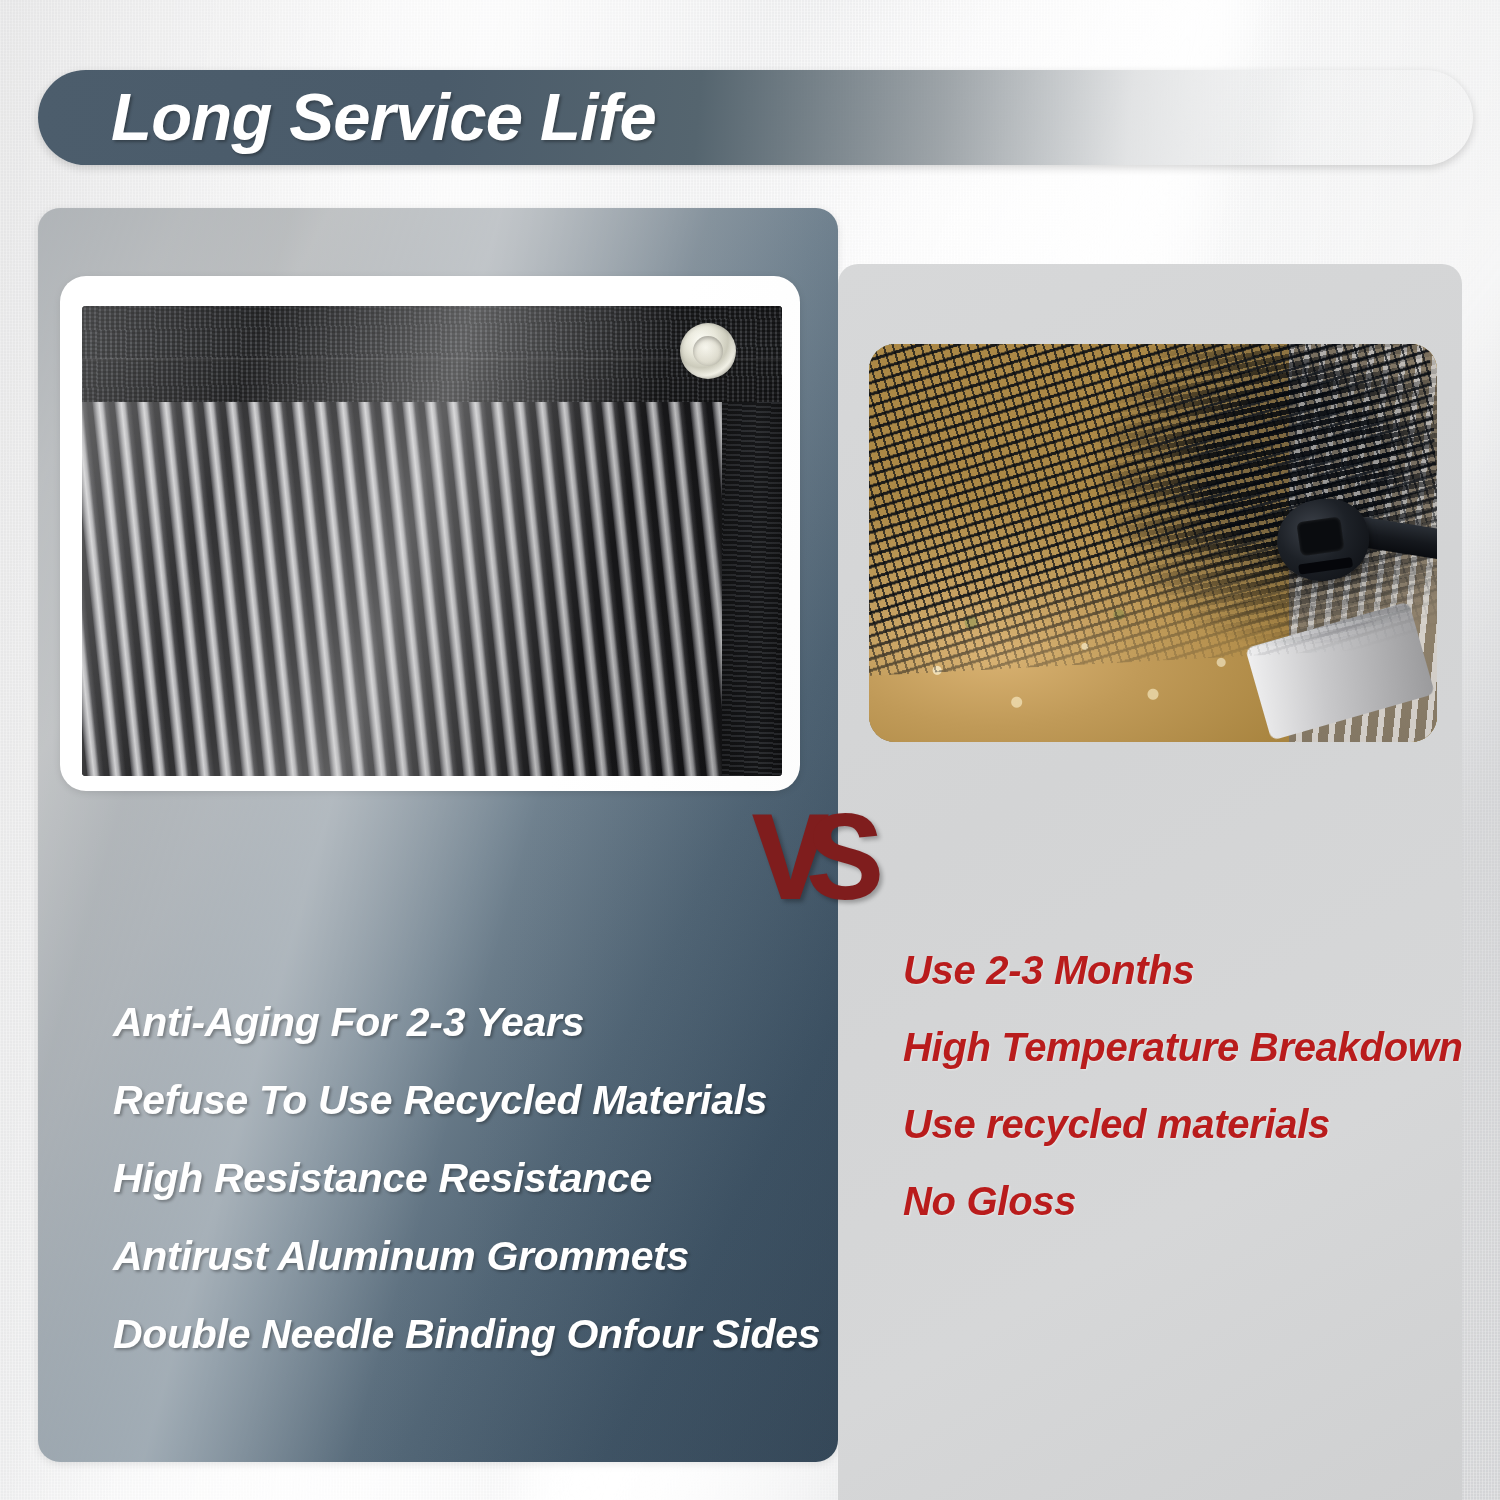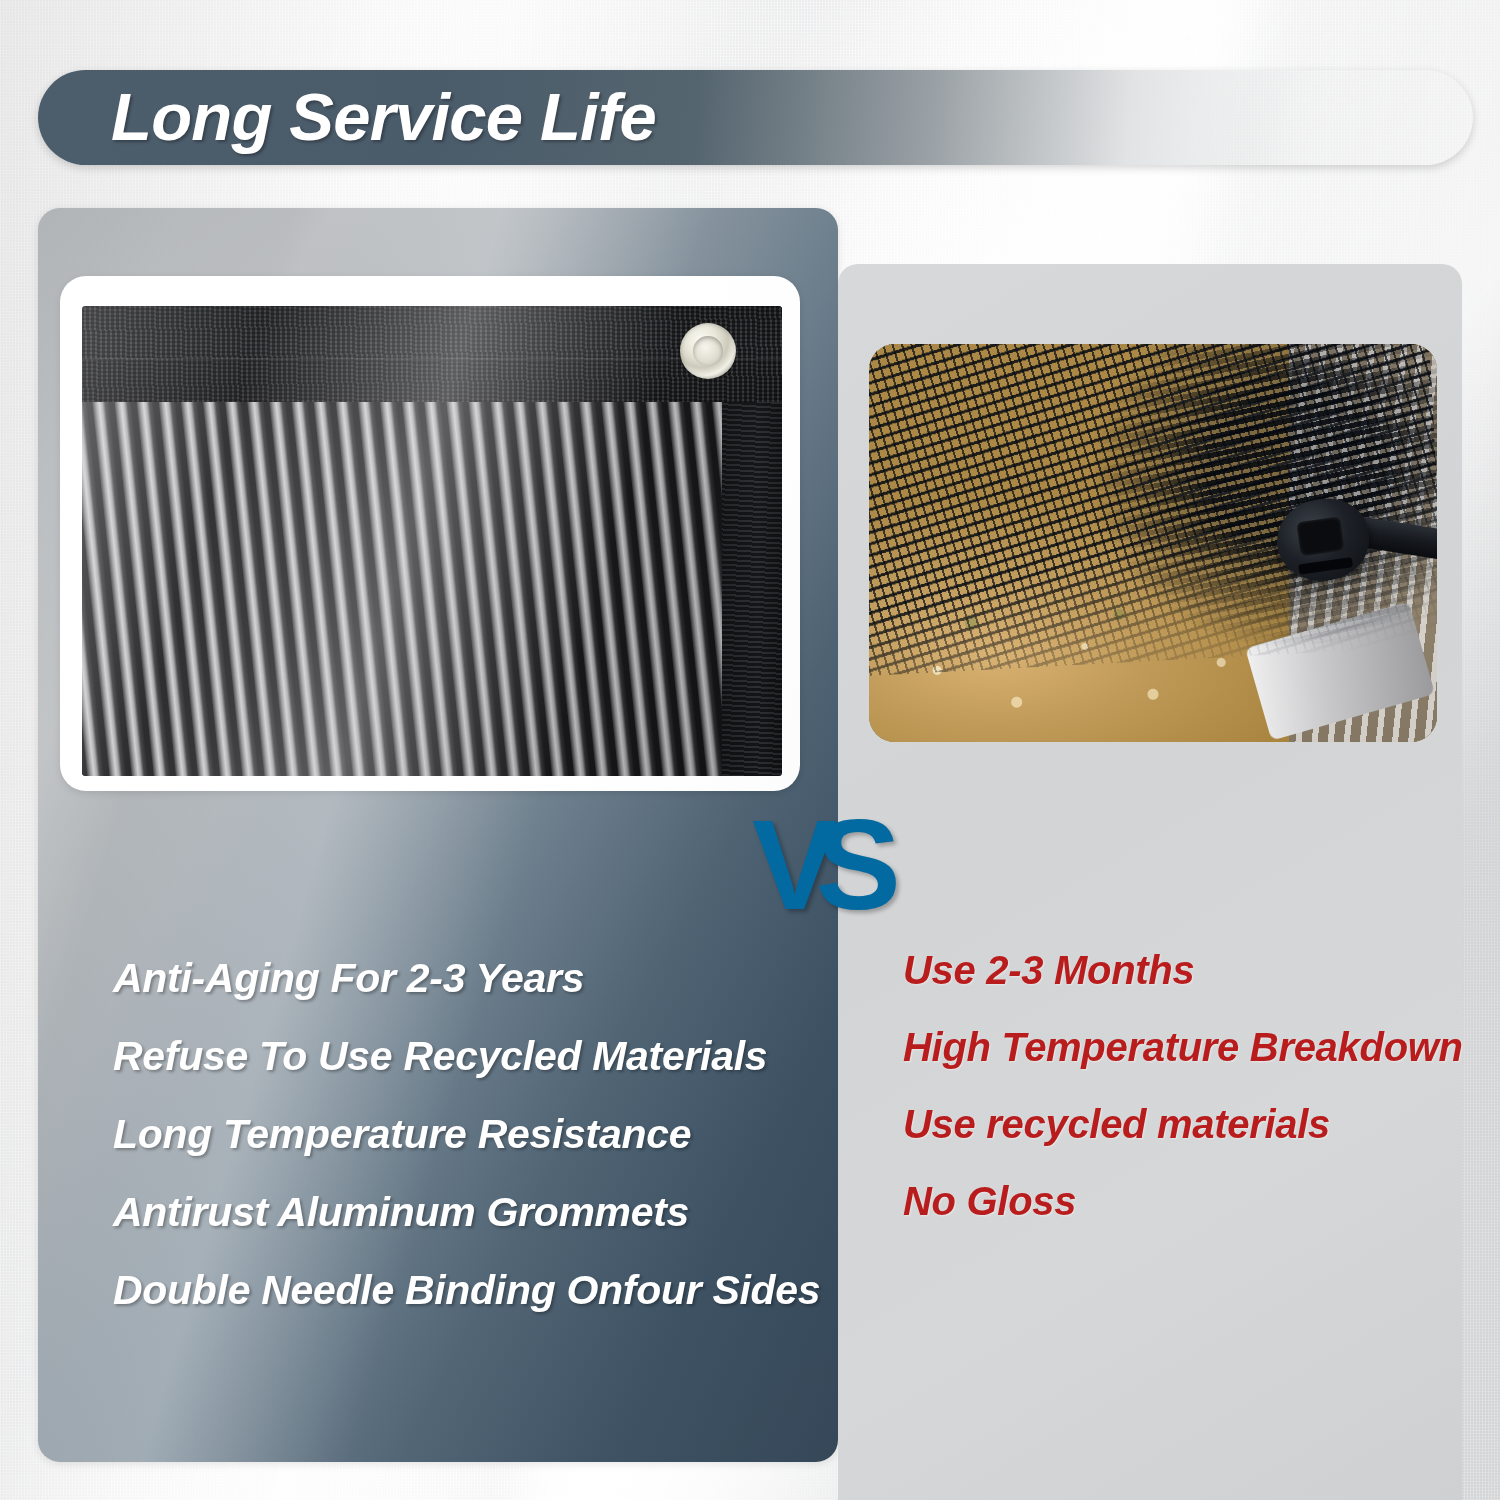--- a/index.html
+++ b/index.html
@@ -286,34 +286,34 @@
     width: 110px; height: 30px;
     background: linear-gradient(180deg, #2a2f36 0%, #15181d 55%, #0a0c10 100%);
     transform: rotate(9deg);
   }
 
   
   #vs-badge {
     position: absolute;
     left: 752px; top: 806px;
     width: 140px; height: 120px;
-    font-family: Liberation Sans, sans-serif;
+    font-family: Liberation Mono, monospace;
     font-size: 128px;
     font-weight: 700;
     line-height: 118px;
-    color: #0369a1;
+    color: #7f1d1d;
     letter-spacing: -22px;
     text-shadow: 3px 3px 4px rgba(0,0,0,.28);
     white-space: nowrap;
   }
 
   
   #left-list {
     position: absolute;
-    left: 113px; top: 955px;
+    left: 113px; top: 999px;
     width: 690px;
   }
   #left-list .feature-item {
     font-size: 41px;
     font-weight: 700;
     font-style: italic;
     color: #ffffff;
     letter-spacing: -0.3px;
     margin-bottom: 31px;
     white-space: nowrap;
@@ -376,21 +376,21 @@
     <div id="rp-strap"></div>
     <div id="rp-buckle"></div>
   </div>
 </div>
 
 <div id="vs-badge">VS</div>
 
 <div id="left-list">
   <div class="feature-item">Anti-Aging For 2-3 Years</div>
   <div class="feature-item">Refuse To Use Recycled Materials</div>
-  <div class="feature-item">Long Temperature Resistance</div>
+  <div class="feature-item">High Resistance Resistance</div>
   <div class="feature-item">Antirust Aluminum Grommets</div>
   <div class="feature-item">Double Needle Binding Onfour Sides</div>
 </div>
 
 <div id="right-list">
   <div class="feature-item">Use 2-3 Months</div>
   <div class="feature-item">High Temperature Breakdown</div>
   <div class="feature-item">Use recycled materials</div>
   <div class="feature-item">No Gloss</div>
 </div>

